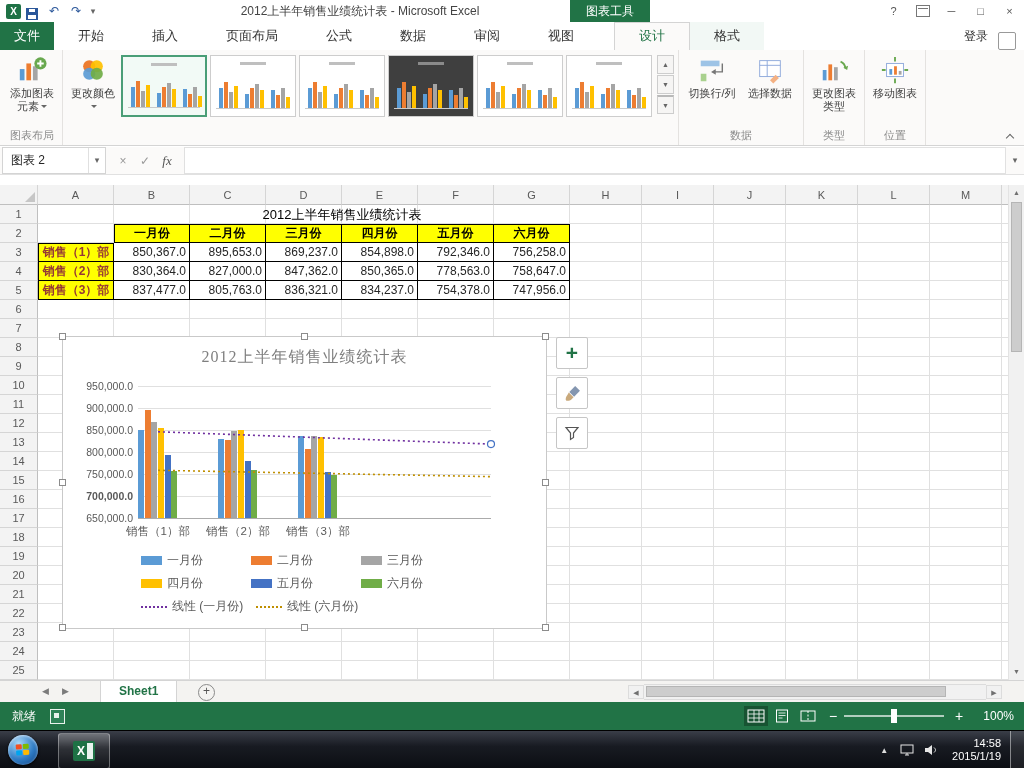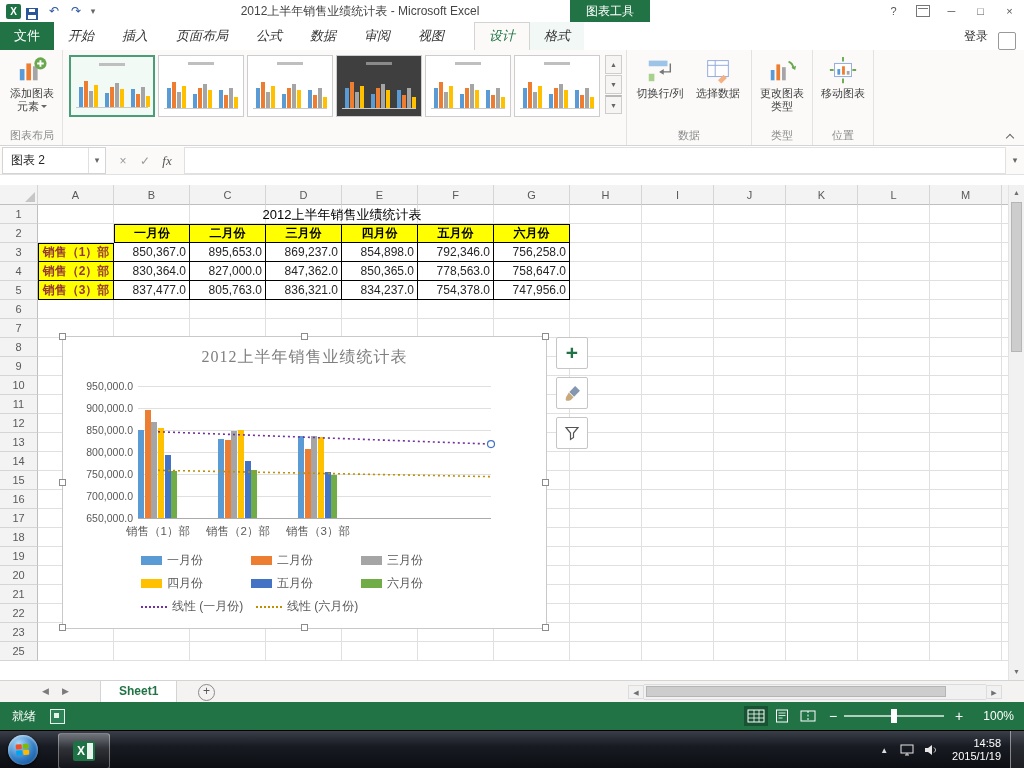--- a/index.html
+++ b/index.html
@@ -18,21 +18,21 @@
   .title-text{position:absolute;left:110px;width:500px;text-align:center;font-size:12px;color:#444;}
   .ctx-header{position:absolute;left:570px;top:0;height:22px;line-height:22px;padding:0 16px;background:#217346;color:#FFF;font-size:12px;}
   .win-btns{position:absolute;right:0;top:0;height:22px;display:flex;}
   .wbtn{width:29px;height:22px;line-height:22px;text-align:center;font-size:11px;color:#555;}
   .ribopt{width:12px;height:10px;border:1px solid #777;margin:5px auto 0;position:relative;}
   .ribopt::after{content:"";position:absolute;left:1px;right:1px;top:2px;border-top:1px solid #777;}
   
   .tabrow{position:absolute;top:22px;left:0;right:0;height:28px;background:#FFFFFF;display:flex;align-items:flex-end;}
   .file-tab{width:54px;height:28px;background:#217346;color:#FFF;font-size:13px;display:flex;align-items:center;justify-content:center;}
   .main-tabs{display:flex;height:28px;}
-  .rtab{padding:0 14px;line-height:28px;font-size:13px;color:#333;white-space:nowrap;font-style:italic;}
+  .rtab{padding:0 24px;line-height:28px;font-size:13px;color:#333;white-space:nowrap;}
   .ctx-wrap{display:flex;height:28px;margin-left:16px;background:#F2F8F5;}
   .rtab.ctx{color:#333;}
   .rtab.ctx.active{background:#FBFAF9;color:#217346;border:1px solid #D4D4D4;border-bottom:none;line-height:26px;}
   .signin{margin-left:auto;line-height:28px;font-size:12px;color:#333;padding:0 10px;}
   .smile{width:16px;height:16px;border:1px solid #999;border-radius:2px;margin:6px 8px 0 0;}
   
   .ribbon{position:absolute;top:50px;left:0;right:0;height:96px;background:#FBFAF9;border-bottom:1px solid #D4D4D4;
           display:flex;align-items:flex-start;padding-left:2px;box-sizing:border-box;}
   .rgroup{position:relative;height:95px;display:flex;align-items:flex-start;padding:2px 4px 16px 4px;border-right:1px solid #E4E2E0;box-sizing:border-box;}
   .glabel{position:absolute;bottom:2px;left:0;right:0;text-align:center;font-size:11px;color:#8A8A8A;}
@@ -217,20 +217,31 @@
               <circle cx="25" cy="9" r="6.5" fill="#69A84F"></circle>
               <path d="M25 5.5v7M21.5 9h7" stroke="#FFF" stroke-width="2"></path>
             </svg>
         </div>
         <div class="blabel"><span>添加图表元素</span><span class="dd-tri"></span></div>
       </div>
       <div class="glabel">图表布局</div>
     </div>
 
     <div class="rgroup">
+      <div class="bigbtn w50">
+        <div class="bicon">
+          <svg viewBox="0 0 32 32" width="30" height="30">
+              <circle cx="12" cy="12" r="6.5" fill="#ED7D31"></circle>
+              <circle cx="20" cy="12" r="6.5" fill="#FFC000" opacity="0.92"></circle>
+              <circle cx="12" cy="20" r="6.5" fill="#5B9BD5" opacity="0.92"></circle>
+              <circle cx="20" cy="20" r="6.5" fill="#70AD47" opacity="0.92"></circle>
+            </svg>
+        </div>
+        <div class="blabel"><span>更改颜色</span><span class="dd-tri"></span></div>
+      </div>
       <div class="gallery">
           <div class="thumb selected">
             <div class="tstub"></div>
             <div class="tbar" style="left: 8px; height: 20px; background: rgb(91, 155, 213);"></div>
             <div class="tbar" style="left: 13px; height: 26px; background: rgb(237, 125, 49);"></div>
             <div class="tbar" style="left: 18px; height: 16px; background: rgb(165, 165, 165);"></div>
             <div class="tbar" style="left: 23px; height: 22px; background: rgb(255, 192, 0);"></div>
             <div class="tbar" style="left: 34px; height: 14px; background: rgb(91, 155, 213);"></div>
             <div class="tbar" style="left: 39px; height: 20px; background: rgb(237, 125, 49);"></div>
             <div class="tbar" style="left: 44px; height: 24px; background: rgb(165, 165, 165);"></div>
@@ -806,20 +817,37 @@
         <div class="cell" style="width: 76px;"></div>
         <div class="cell" style="width: 72px;"></div>
         <div class="cell" style="width: 72px;"></div>
         <div class="cell" style="width: 72px;"></div>
         <div class="cell" style="width: 72px;"></div>
         <div class="cell" style="width: 72px;"></div>
         <div class="cell" style="width: 72px;"></div>
         <div class="cell filler"></div>
       </div>
       <div class="grow">
+        <div class="rh">24</div>
+        <div class="cell" style="width: 76px;"></div>
+        <div class="cell" style="width: 76px;"></div>
+        <div class="cell" style="width: 76px;"></div>
+        <div class="cell" style="width: 76px;"></div>
+        <div class="cell" style="width: 76px;"></div>
+        <div class="cell" style="width: 76px;"></div>
+        <div class="cell" style="width: 76px;"></div>
+        <div class="cell" style="width: 72px;"></div>
+        <div class="cell" style="width: 72px;"></div>
+        <div class="cell" style="width: 72px;"></div>
+        <div class="cell" style="width: 72px;"></div>
+        <div class="cell" style="width: 72px;"></div>
+        <div class="cell" style="width: 72px;"></div>
+        <div class="cell filler"></div>
+      </div>
+      <div class="grow">
         <div class="rh">25</div>
         <div class="cell" style="width: 76px;"></div>
         <div class="cell" style="width: 76px;"></div>
         <div class="cell" style="width: 76px;"></div>
         <div class="cell" style="width: 76px;"></div>
         <div class="cell" style="width: 76px;"></div>
         <div class="cell" style="width: 76px;"></div>
         <div class="cell" style="width: 76px;"></div>
         <div class="cell" style="width: 72px;"></div>
         <div class="cell" style="width: 72px;"></div>
@@ -843,21 +871,21 @@
         <div class="ylab" style="top: 49px;">950,000.0</div>
         <div class="gline" style="top: 71px;"></div>
         <div class="ylab" style="top: 71px;">900,000.0</div>
         <div class="gline" style="top: 93px;"></div>
         <div class="ylab" style="top: 93px;">850,000.0</div>
         <div class="gline" style="top: 115px;"></div>
         <div class="ylab" style="top: 115px;">800,000.0</div>
         <div class="gline" style="top: 137px;"></div>
         <div class="ylab" style="top: 137px;">750,000.0</div>
         <div class="gline" style="top: 159px;"></div>
-        <div class="ylab" style="top: 159px;">700,000.0</div>
+        <div class="ylab" style="top: 159px; font-weight: bold;">700,000.0</div>
         <div class="gline axis" style="top: 181px;"></div>
         <div class="ylab" style="top: 181px;">650,000.0</div>
         <div class="bar" style="left: 75.2px; top: 92.8385px; height: 88.1615px; background: rgb(91, 155, 213);"></div>
         <div class="bar" style="left: 81.8px; top: 72.9127px; height: 108.087px; background: rgb(237, 125, 49);"></div>
         <div class="bar" style="left: 88.4px; top: 84.5357px; height: 96.4643px; background: rgb(165, 165, 165);"></div>
         <div class="bar" style="left: 95px; top: 90.8449px; height: 90.1551px; background: rgb(255, 192, 0);"></div>
         <div class="bar" style="left: 101.6px; top: 118.368px; height: 62.6322px; background: rgb(68, 114, 196);"></div>
         <div class="bar" style="left: 108.2px; top: 134.246px; height: 46.7535px; background: rgb(112, 173, 71);"></div>
         <div class="xlab" style="left: 50px; top: 187px;">销售（1）部</div>
         <div class="bar" style="left: 155.2px; top: 101.64px; height: 79.3602px; background: rgb(91, 155, 213);"></div>

